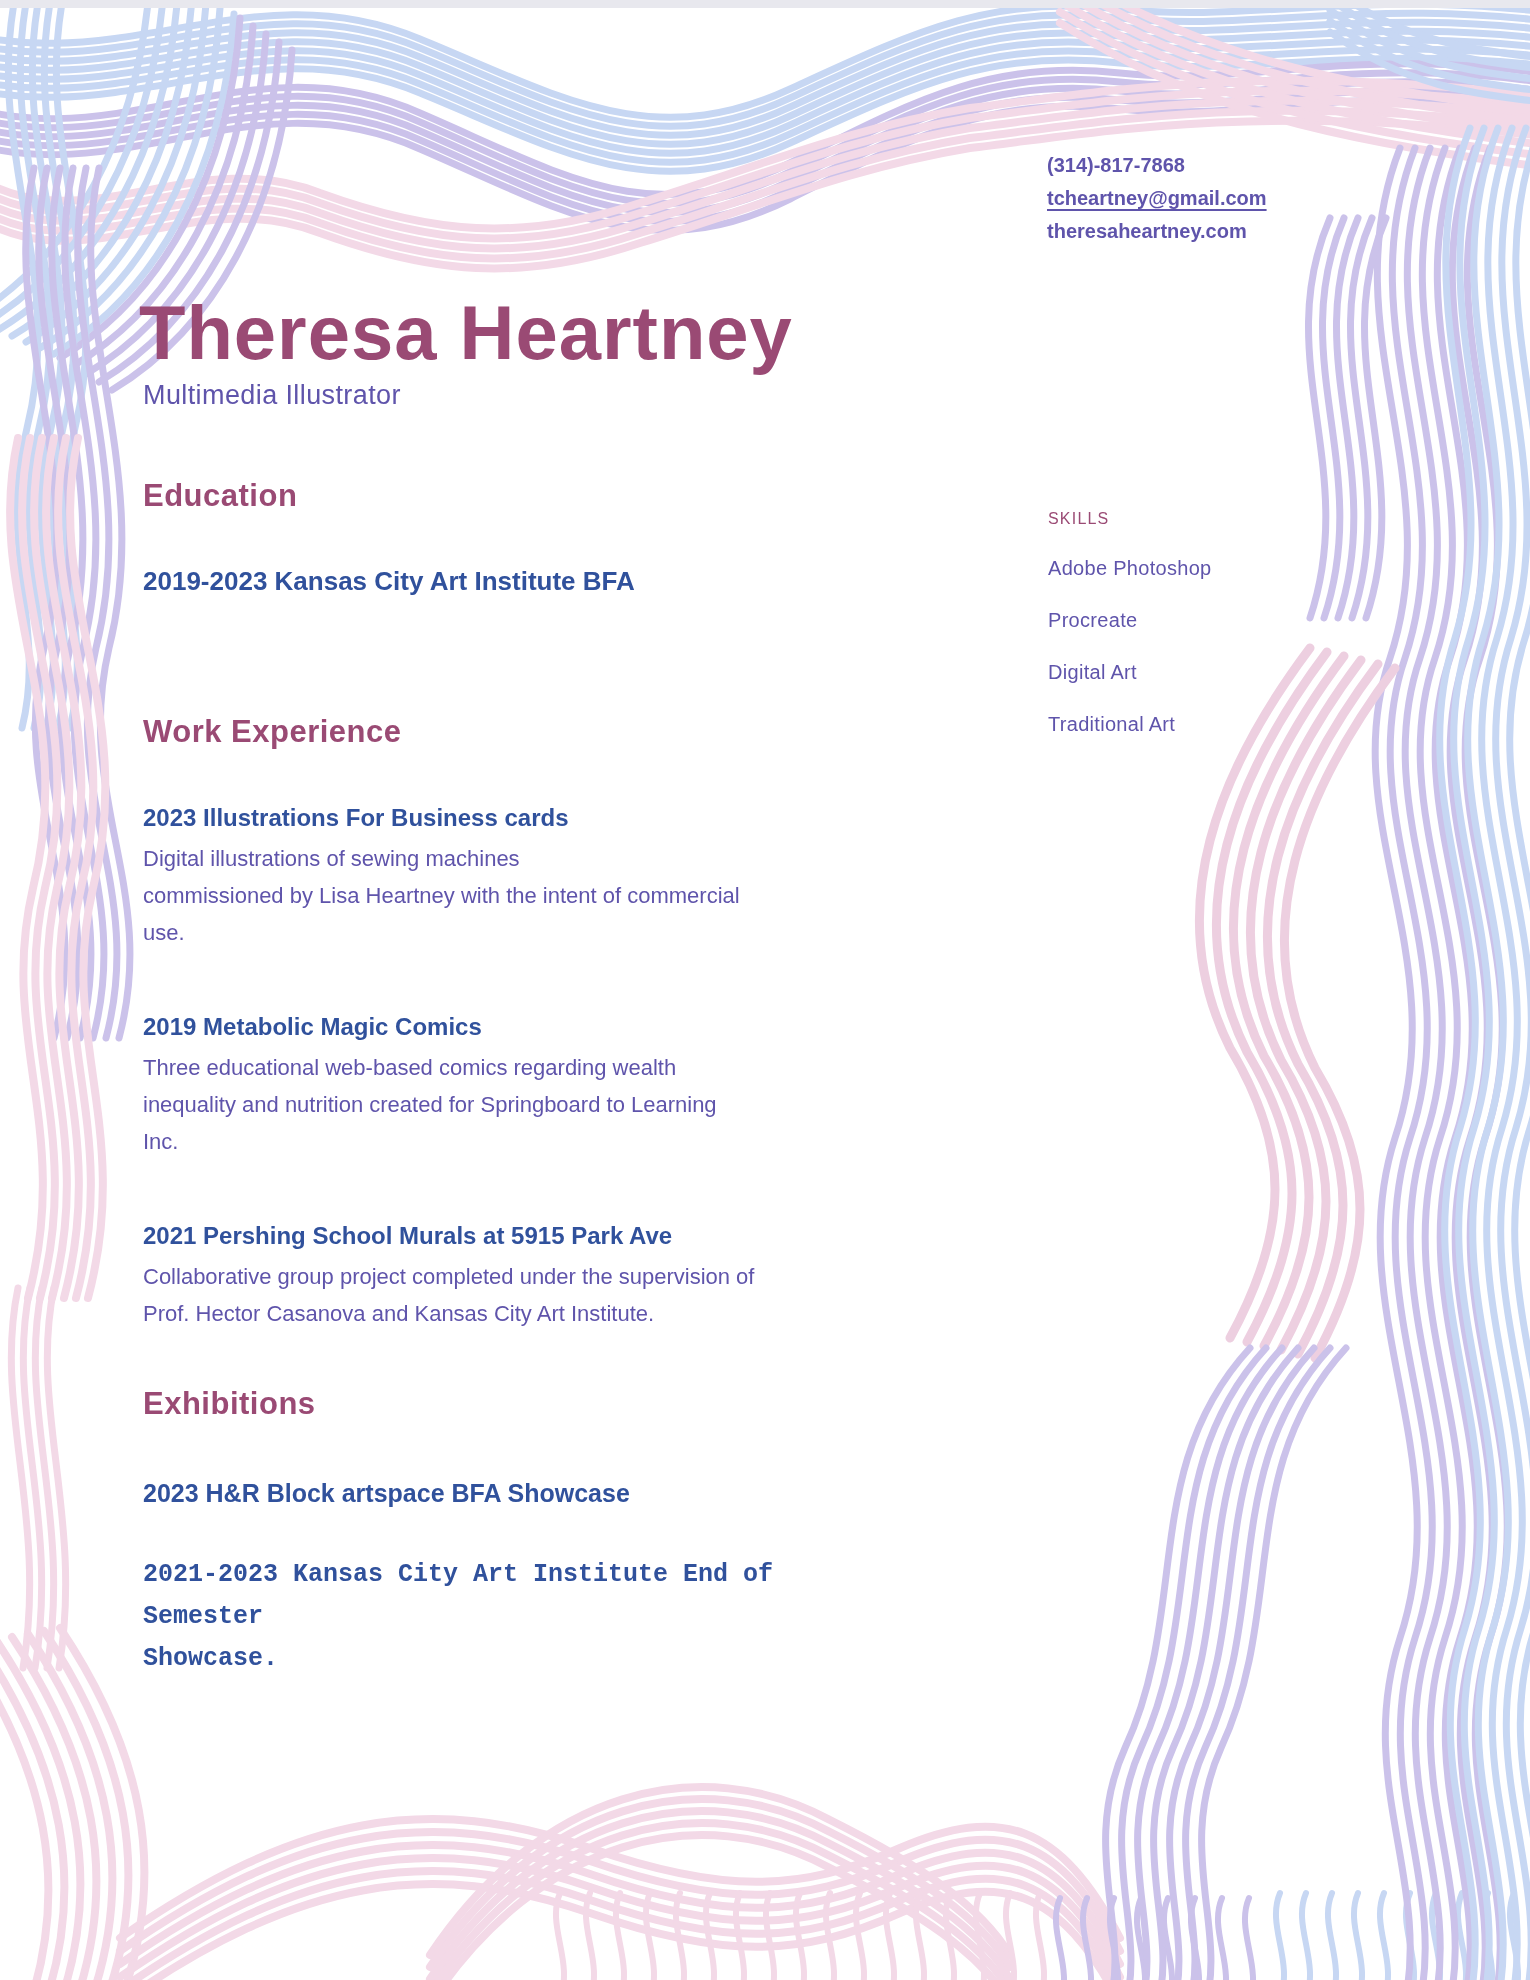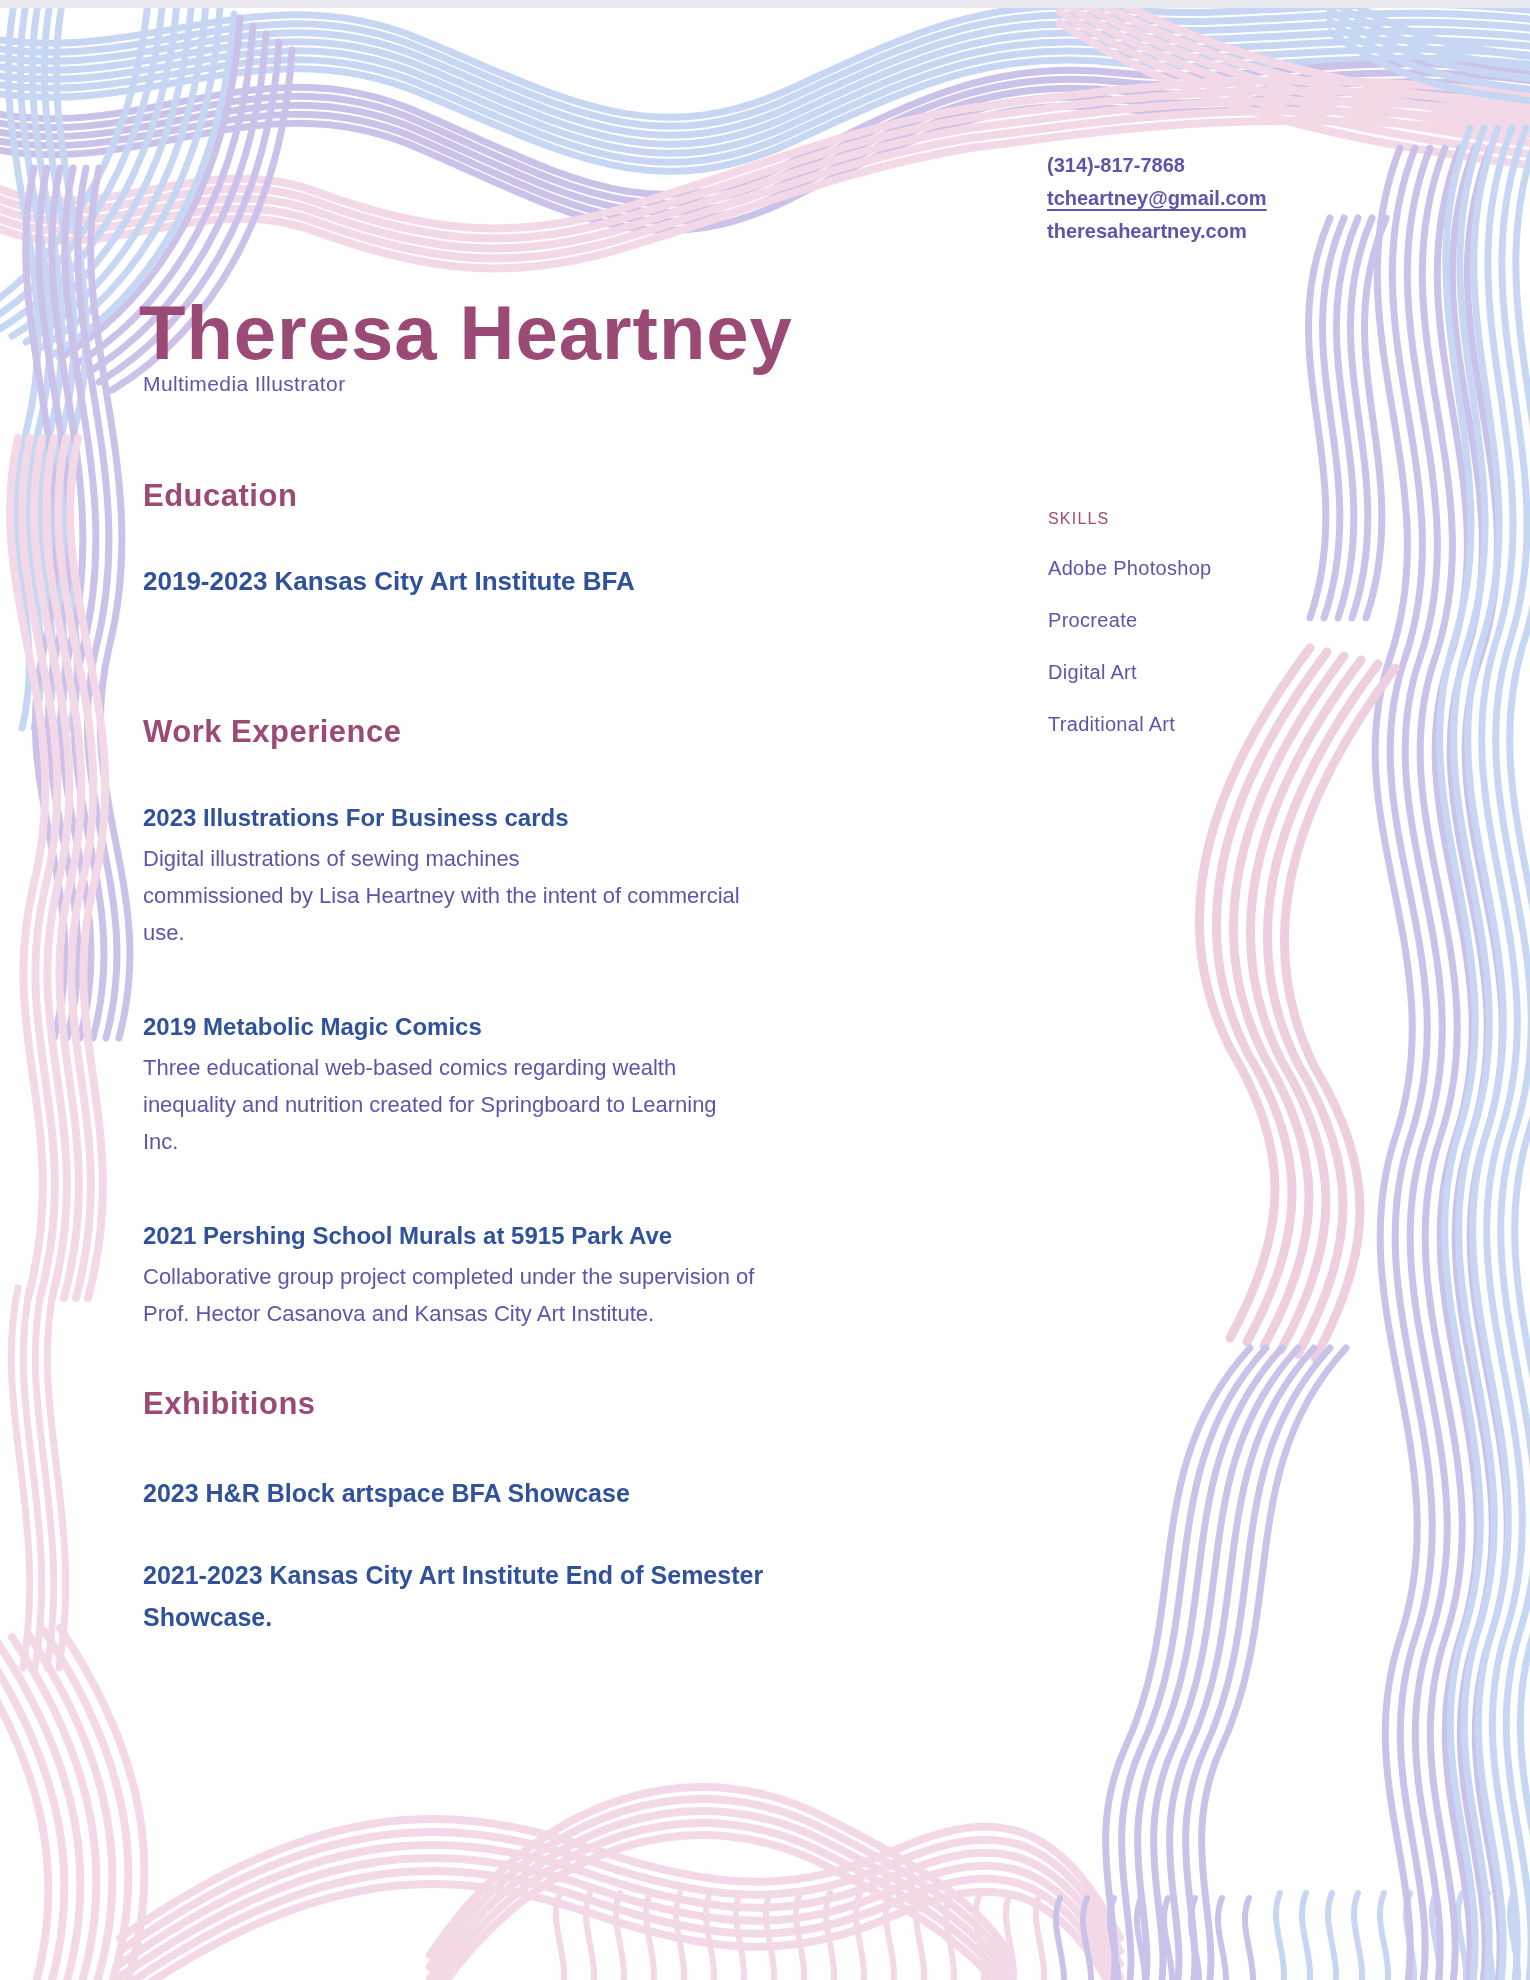--- a/index.html
+++ b/index.html
@@ -27,42 +27,42 @@
     color:var(--purple,#5f54ab);
   }
   .contact a { color:var(--purple,#5f54ab); text-decoration:underline; text-underline-offset:4px; cursor:pointer; }
 
   .name {
     position:absolute; left:139px; top:236px;
     font-size:76px; font-weight:bold; letter-spacing:1px; line-height:1;
     color:var(--plum,#9a4a74);
   }
   .role {
-    position:absolute; left:143px; top:364px;
-    font-size:21px; letter-spacing:0.4px;
+    position:absolute; left:143px; top:372px;
+    font-size:27px; letter-spacing:0.4px;
     color:var(--purple,#5f54ab);
   }
 
   .section-heading {
     font-size:31px; font-weight:bold; letter-spacing:0.5px;
     color:var(--plum,#9a4a74); margin:0;
   }
 
   #education { position:absolute; left:143px; top:470px; width:700px; }
   .edu-item { margin-top:52px; font-size:26px; font-weight:bold; color:var(--blue,#30519c); }
 
   #work { position:absolute; left:143px; top:706px; width:690px; }
   .work-item { margin-top:54px; }
   .work-item + .work-item { margin-top:62px; }
   .work-title { font-size:24px; font-weight:bold; color:var(--blue,#30519c); margin:0; }
   .work-desc  { font-size:22px; color:var(--purple,#5f54ab); line-height:37px; margin:8px 0 0 0; white-space:pre-line; }
 
   #exhibitions { position:absolute; left:143px; top:1378px; width:700px; }
   .exh-item { margin-top:50px; font-size:25px; font-weight:bold; color:var(--blue,#30519c); line-height:42px; white-space:pre-line; }
-  .exh-item + .exh-item { margin-top:40px; }
+  .exh-item + .exh-item { margin-top:40px;font-family:Liberation Mono, monospace; }
 
   #skills { position:absolute; left:1048px; top:502px; width:300px; }
   .skills-heading { font-size:16px; font-weight:normal; letter-spacing:1.2px; color:var(--plum,#9a4a74); margin:0; }
   .skill-item { margin-top:29px; font-size:20px; color:var(--purple,#5f54ab); letter-spacing:0.3px; }
 </style>
 </head>
 <body>
 
 <div class="page">
 

